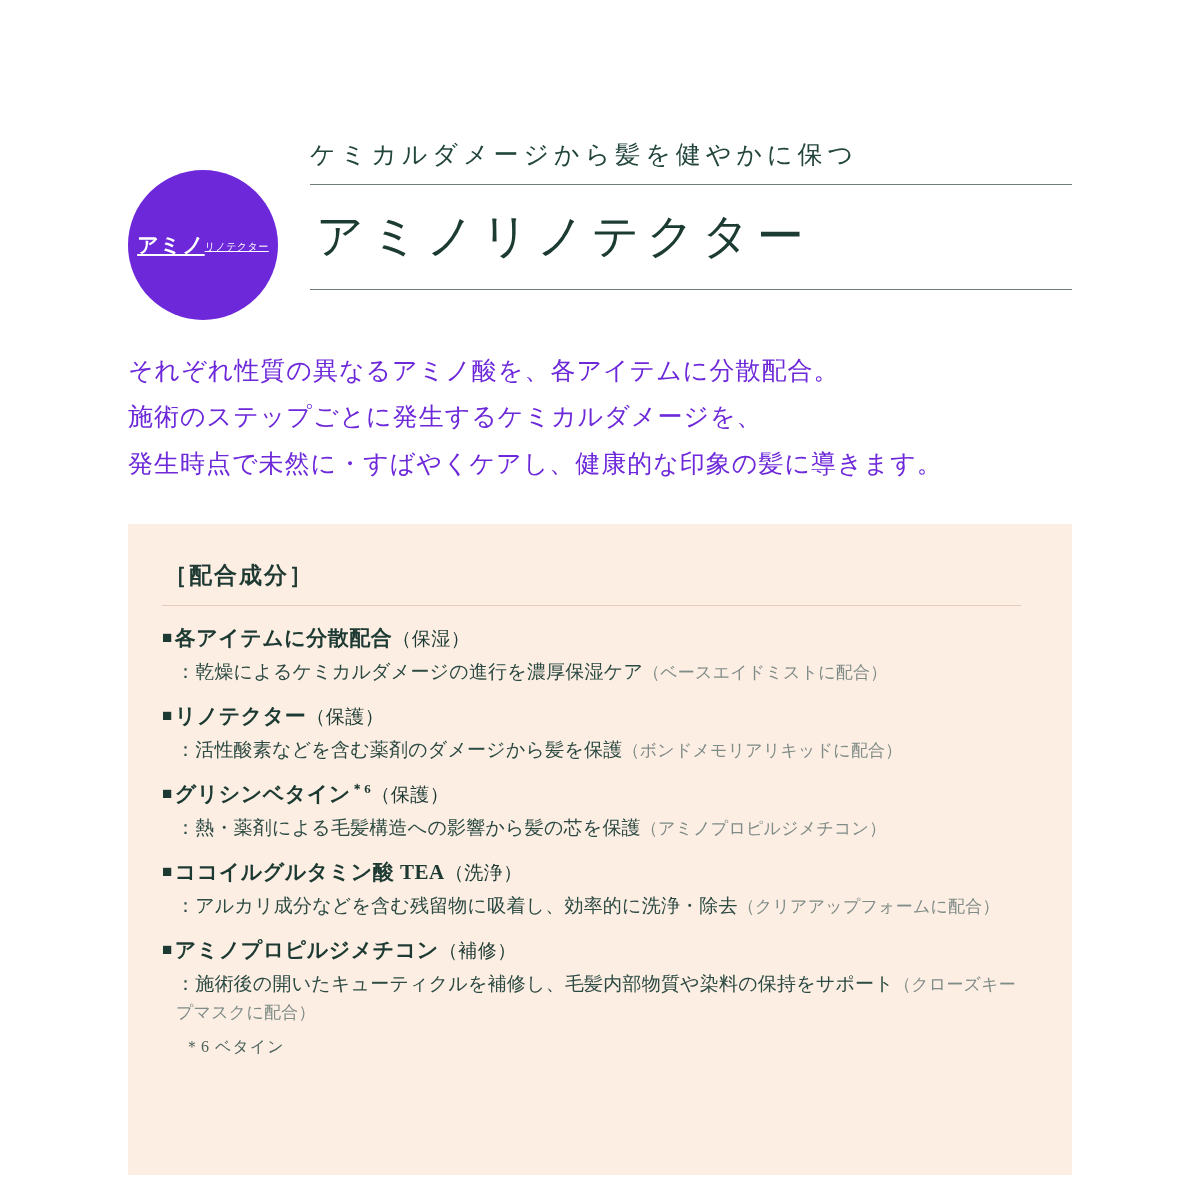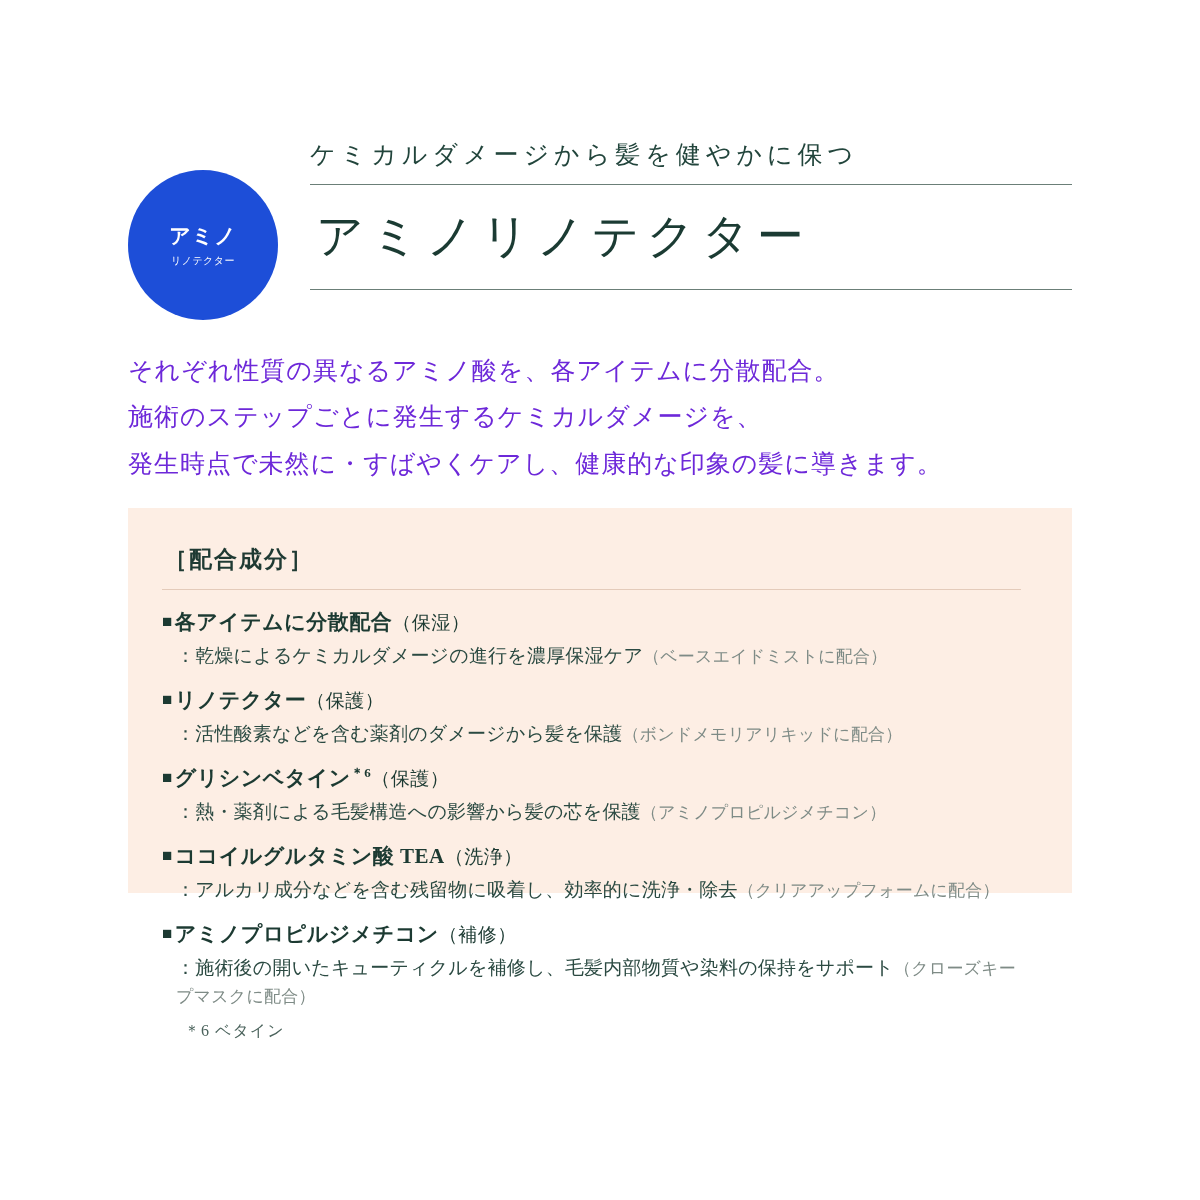--- a/index.html
+++ b/index.html
@@ -29,27 +29,28 @@
     width: 944px;
     height: 200px;
   }
   .badge {
     position: absolute;
     left: 0;
     top: 30px;
     width: 150px;
     height: 150px;
     border-radius: 50%;
-    background: #1d4ed8;
+    background: #6d28d9;
     color: #ffffff;
     display: flex;
-    flex-direction: column;
+    flex-direction: row;
     align-items: center;
     justify-content: center;
     font-family: "Liberation Sans", sans-serif;
+    text-decoration: underline;
   }
   .badge .badge-main {
     font-size: 21px;
     font-weight: bold;
     letter-spacing: 1px;
     line-height: 1.3;
   }
   .badge .badge-sub {
     font-size: 10px;
     letter-spacing: 0.5px;
@@ -92,23 +93,23 @@
     font-size: 25px;
     line-height: 1.85;
     letter-spacing: 1px;
     color: #6d28d9;
   }
 
   
   .panel {
     position: absolute;
     left: 128px;
-    top: 508px;
+    top: 524px;
     width: 944px;
-    height: 385px;
+    height: 651px;
     background: #fdeee4;
     box-sizing: border-box;
     padding: 30px 51px 20px 34px;
   }
   .panel-title {
     font-size: 23px;
     letter-spacing: 2px;
     color: #1f3a33;
     padding: 6px 0 14px 2px;
     font-weight: bold;

